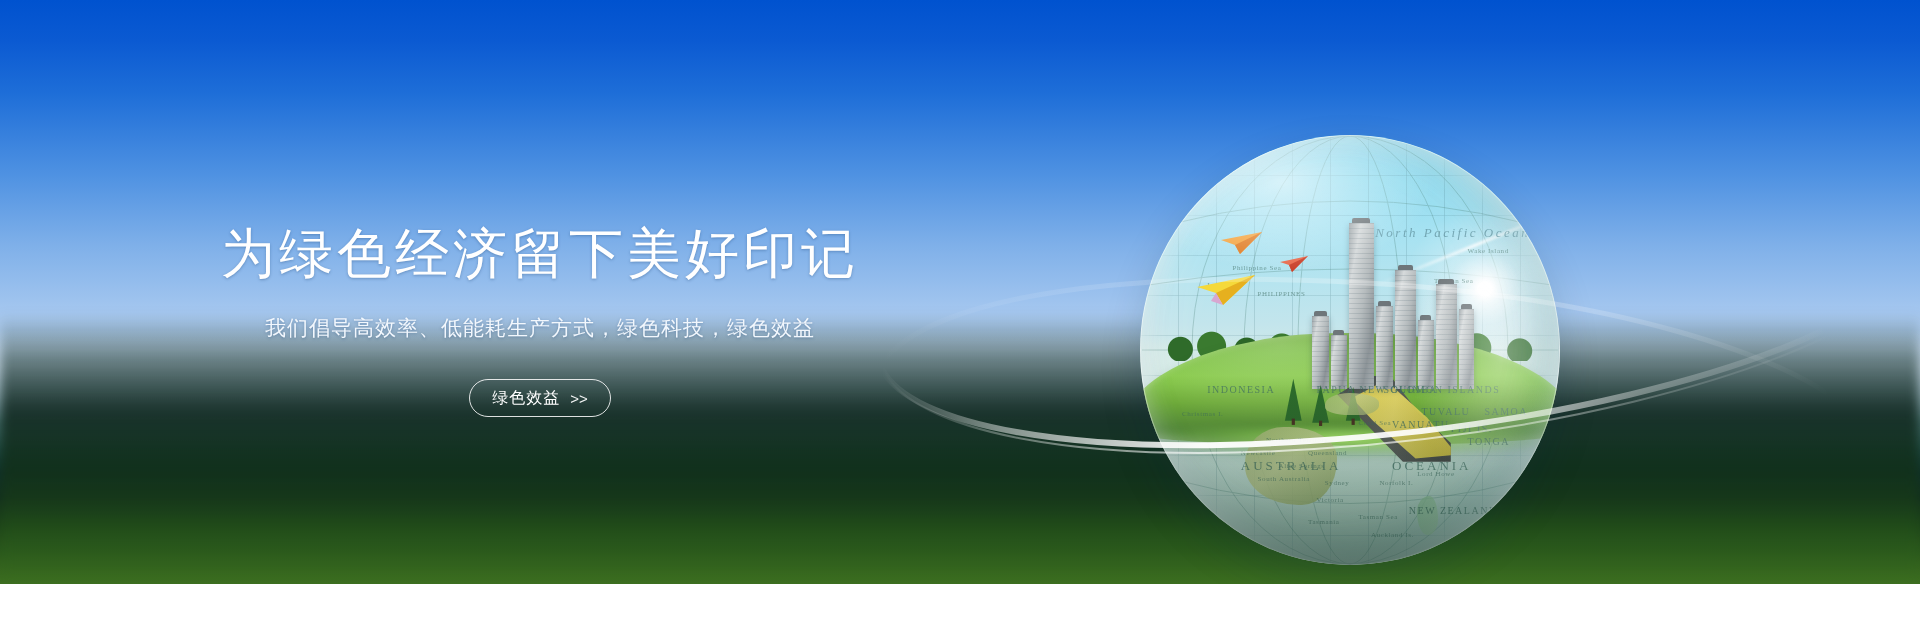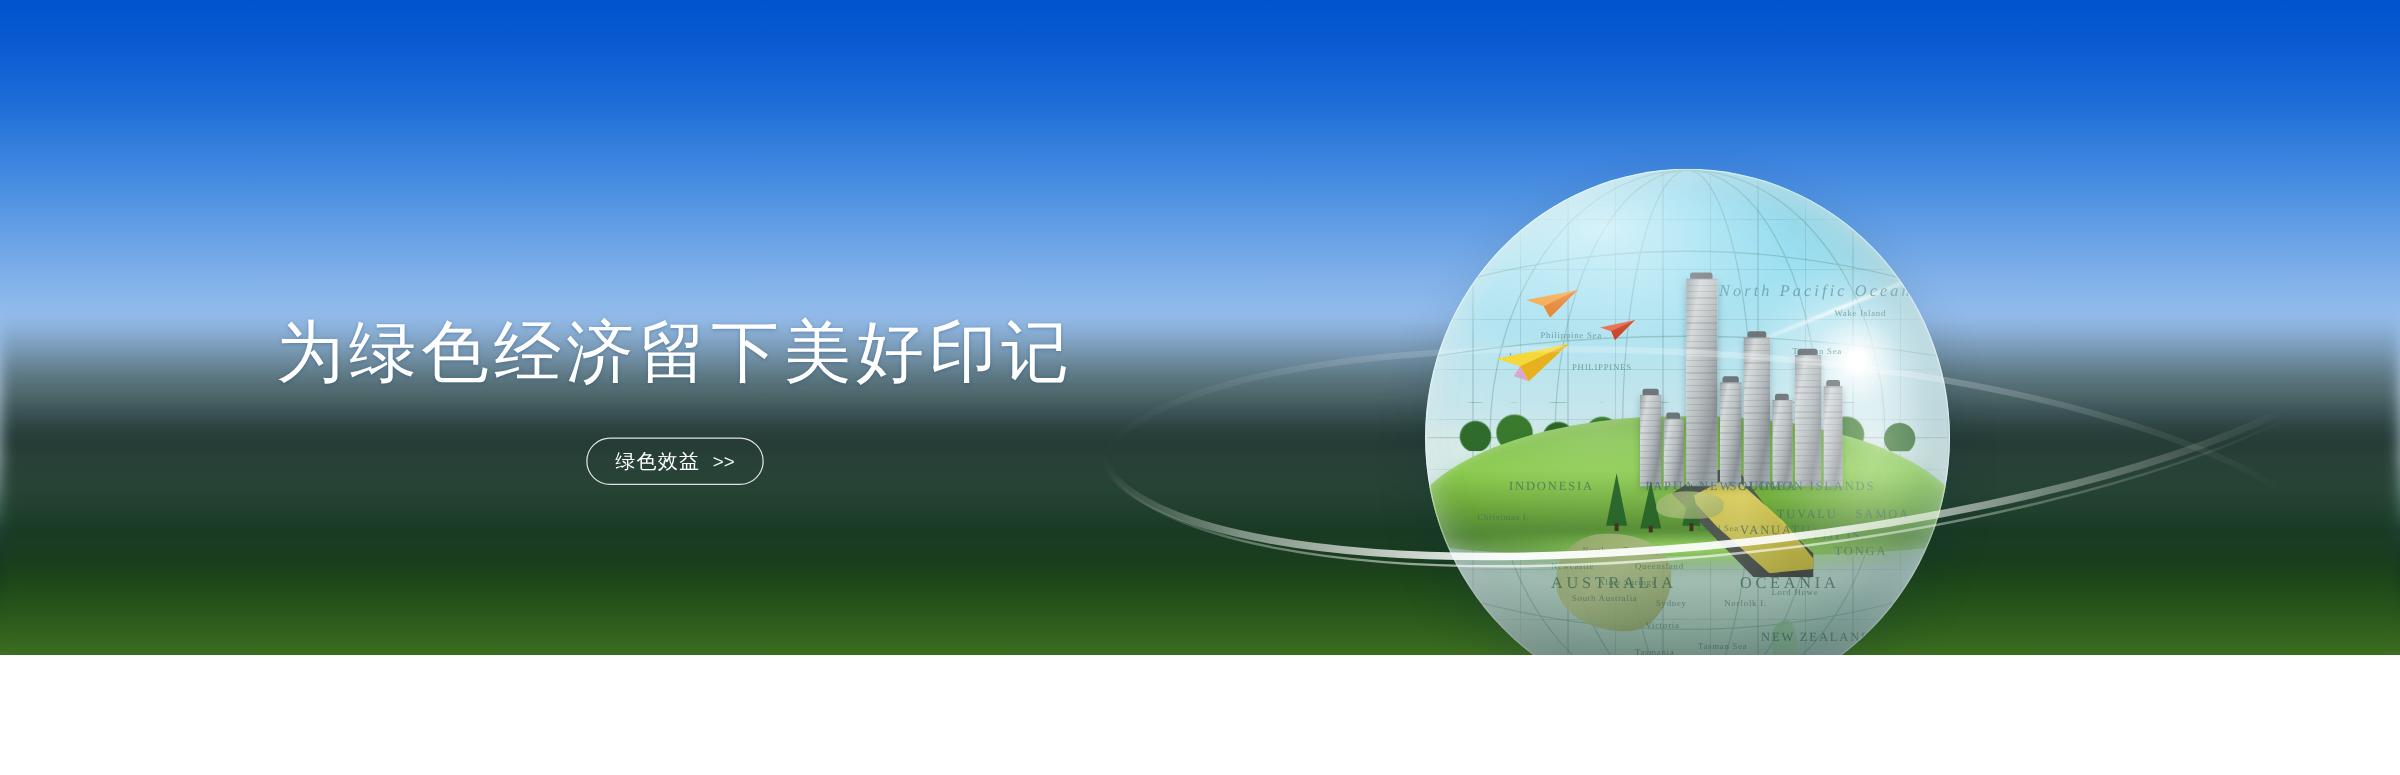--- a/index.html
+++ b/index.html
@@ -5,21 +5,21 @@
 <style>
   * { margin:0; padding:0; box-sizing:border-box; }
   html,body{
     width:1920px; height:620px; overflow:hidden;
     font-family:"Liberation Sans","DejaVu Sans",sans-serif;
   }
 
   
   .banner{
     position:relative;
-    width:1920px; height:524px;
+    width:1920px; height:584px;
     overflow:hidden;
     background:
       linear-gradient(to bottom,
         #0052cf   0%,
         #0b5ad2   7%,
         #1e6ed8  16%,
         #4f92e2  30%,
         #7fb0e9  42%,
         #a3c6ef  53%,
         #bcd4ee  60%,
@@ -446,20 +446,21 @@
       </defs>
       <path d="M40 120 C 90 48, 300 22, 560 40 C 790 58, 930 110, 990 150" fill="none" stroke="url(#swg2)" stroke-width="5" opacity=".55"></path>
       <path d="M42 124 C 70 180, 230 212, 470 196 C 720 180, 900 126, 986 84" fill="none" stroke="url(#swg)" stroke-width="6"></path>
       <path d="M44 126 C 74 186, 236 220, 474 204 C 724 188, 904 132, 990 90" fill="none" stroke="url(#swg)" stroke-width="2" opacity=".7"></path>
     </svg>
   </div>
 
   <div class="copy">
     <h1 class="headline">为绿色经济留下美好印记</h1>
 
+    <p class="subhead">我们倡导高效率、低能耗生产方式，绿色科技，绿色效益</p>
 
     <a class="cta" href="#">
       <span>绿色效益</span>
       <span class="chev">&gt;&gt;</span>
     </a>
   </div>
 
 </div>
 
 </body></html>

